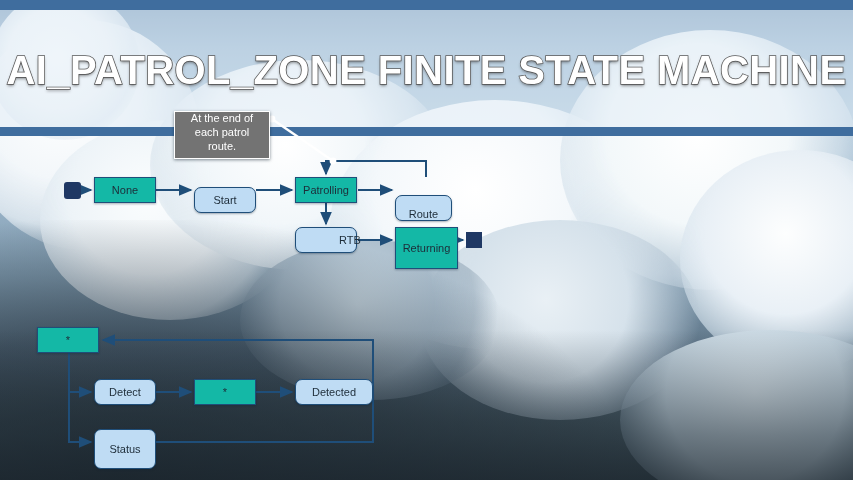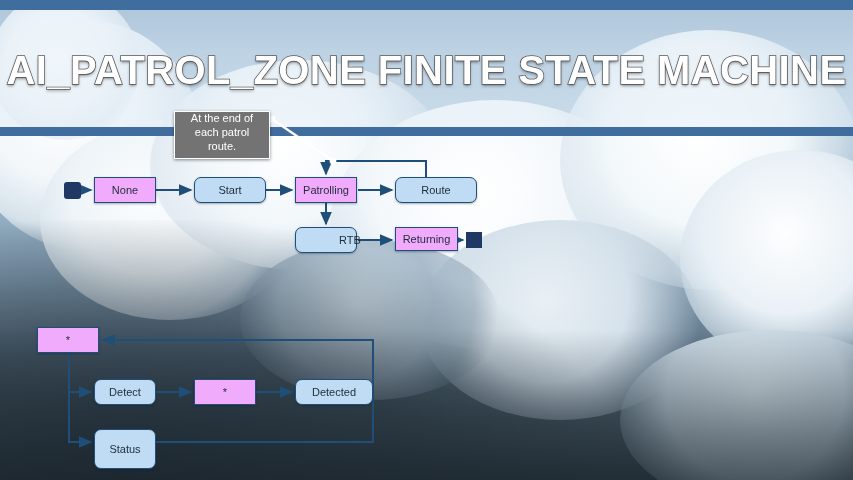--- a/index.html
+++ b/index.html
@@ -72,21 +72,21 @@
 
   
   .node {
     position:absolute;
     display:flex; align-items:center; justify-content:center;
     font-size:11px; color:#1d2c38;
     border:1.6px solid #1f4e79;
     box-shadow:0 1px 2px rgba(15,35,55,.35);
     text-align:center; line-height:1.1;
   }
-  .node.white { background:#f0abfc; border-radius:0; }
+  .node.white { background:#14b8a6; border-radius:0; }
   .node.blue  { background:#bfdcf4; border-radius:7px; }
 
   .marker { position:absolute; background:#1f3864; }
   .marker.start { border-radius:3px; }
   .marker.end   { border-radius:0; }
 
   
   .callout {
     position:absolute;
     background:#737373;
@@ -165,33 +165,33 @@
       <circle cx="333" cy="161" r="3.4" fill="#ffffff"></circle>
     </g>
   </svg>
 
   <div class="marker start" style="left:64px; top:182px; width:17px; height:17px;"></div>
   <div class="marker end" style="left:466px; top:232px; width:16px; height:16px;"></div>
 
   <div class="node white" style="left:94px; top:177px; width:62px; height:26px;">
     <span>None</span>
   </div>
-  <div class="node blue" style="left:194px; top:177px; width:72px; height:26px;justify-content:center;">
+  <div class="node blue" style="left:194px; top:187px; width:62px; height:26px;justify-content:center;">
     <span>Start</span>
   </div>
   <div class="node white" style="left:295px; top:177px; width:62px; height:26px;align-items:center;">
     <span>Patrolling</span>
   </div>
-  <div class="node blue" style="left:395px; top:177px; width:82px; height:26px;">
+  <div class="node blue" style="left:395px; top:195px; width:57px; height:26px;align-items:flex-end;">
     <span>Route</span>
   </div>
   <div class="node blue" style="left:295px; top:227px; width:62px; height:26px;padding-left:48px;">
     <span>RTB</span>
   </div>
-  <div class="node white" style="left:395px; top:227px; width:63px; height:24px;align-items:center;">
+  <div class="node white" style="left:395px; top:227px; width:63px; height:42px;align-items:center;">
     <span>Returning</span>
   </div>
 
   <div class="node white" style="left:37px; top:327px; width:62px; height:26px;">
     <span>*</span>
   </div>
   <div class="node blue" style="left:94px; top:379px; width:62px; height:26px;">
     <span>Detect</span>
   </div>
   <div class="node white" style="left:194px; top:379px; width:62px; height:26px;">

